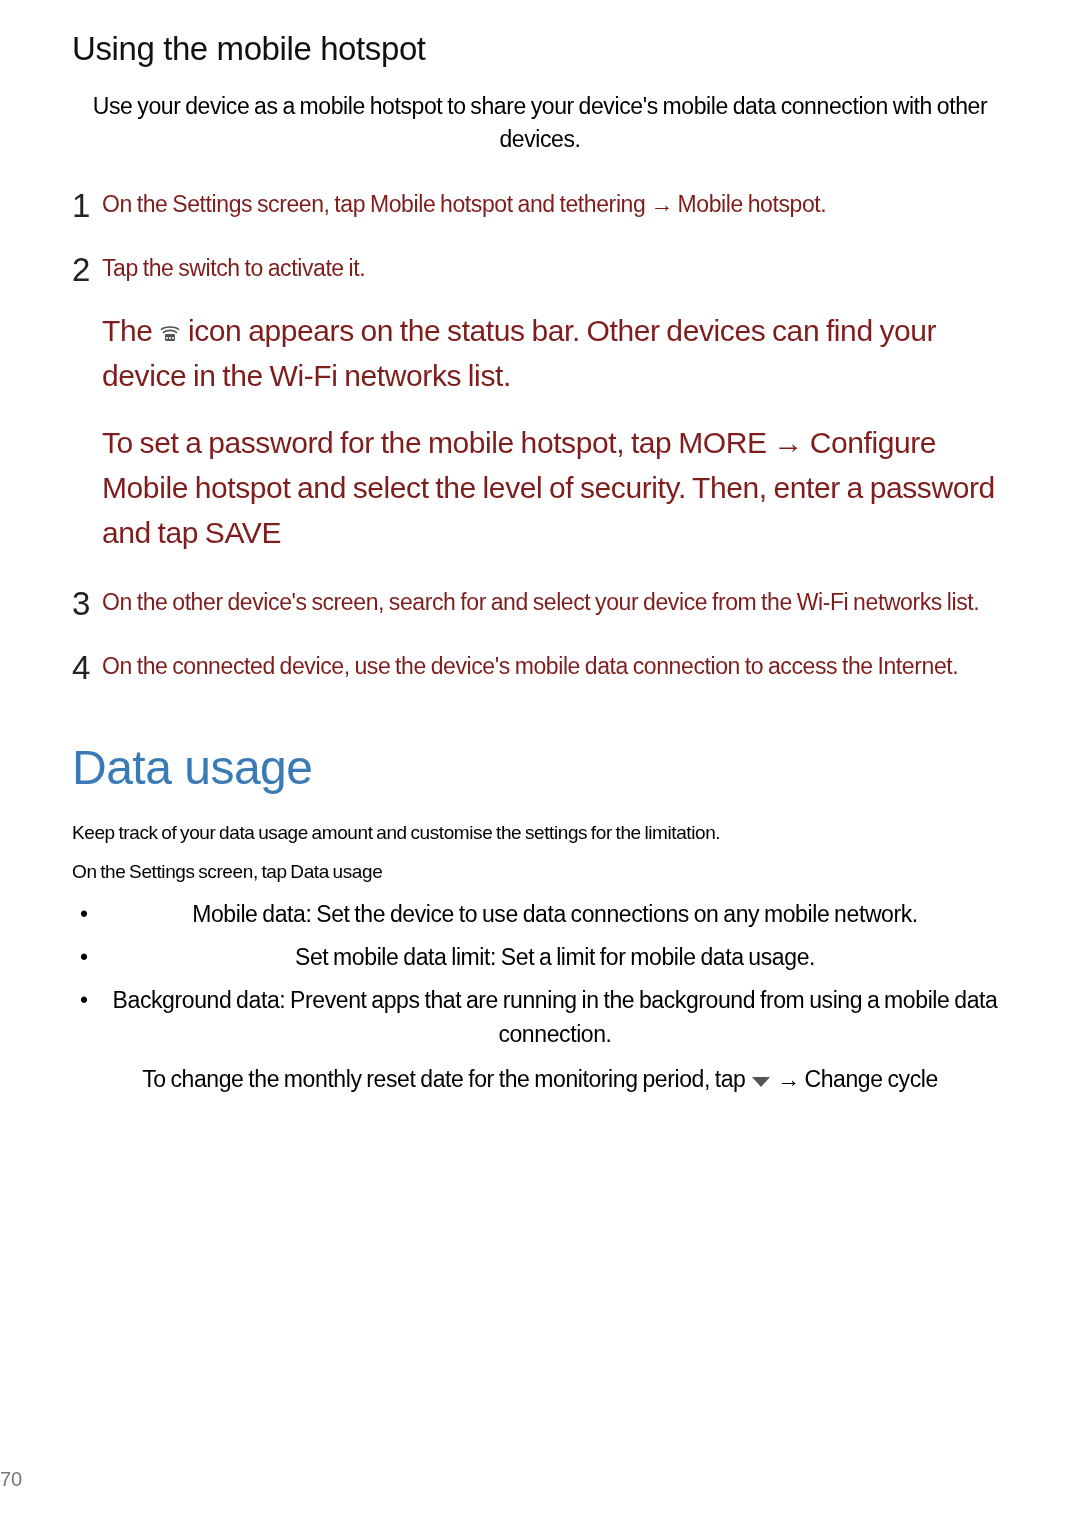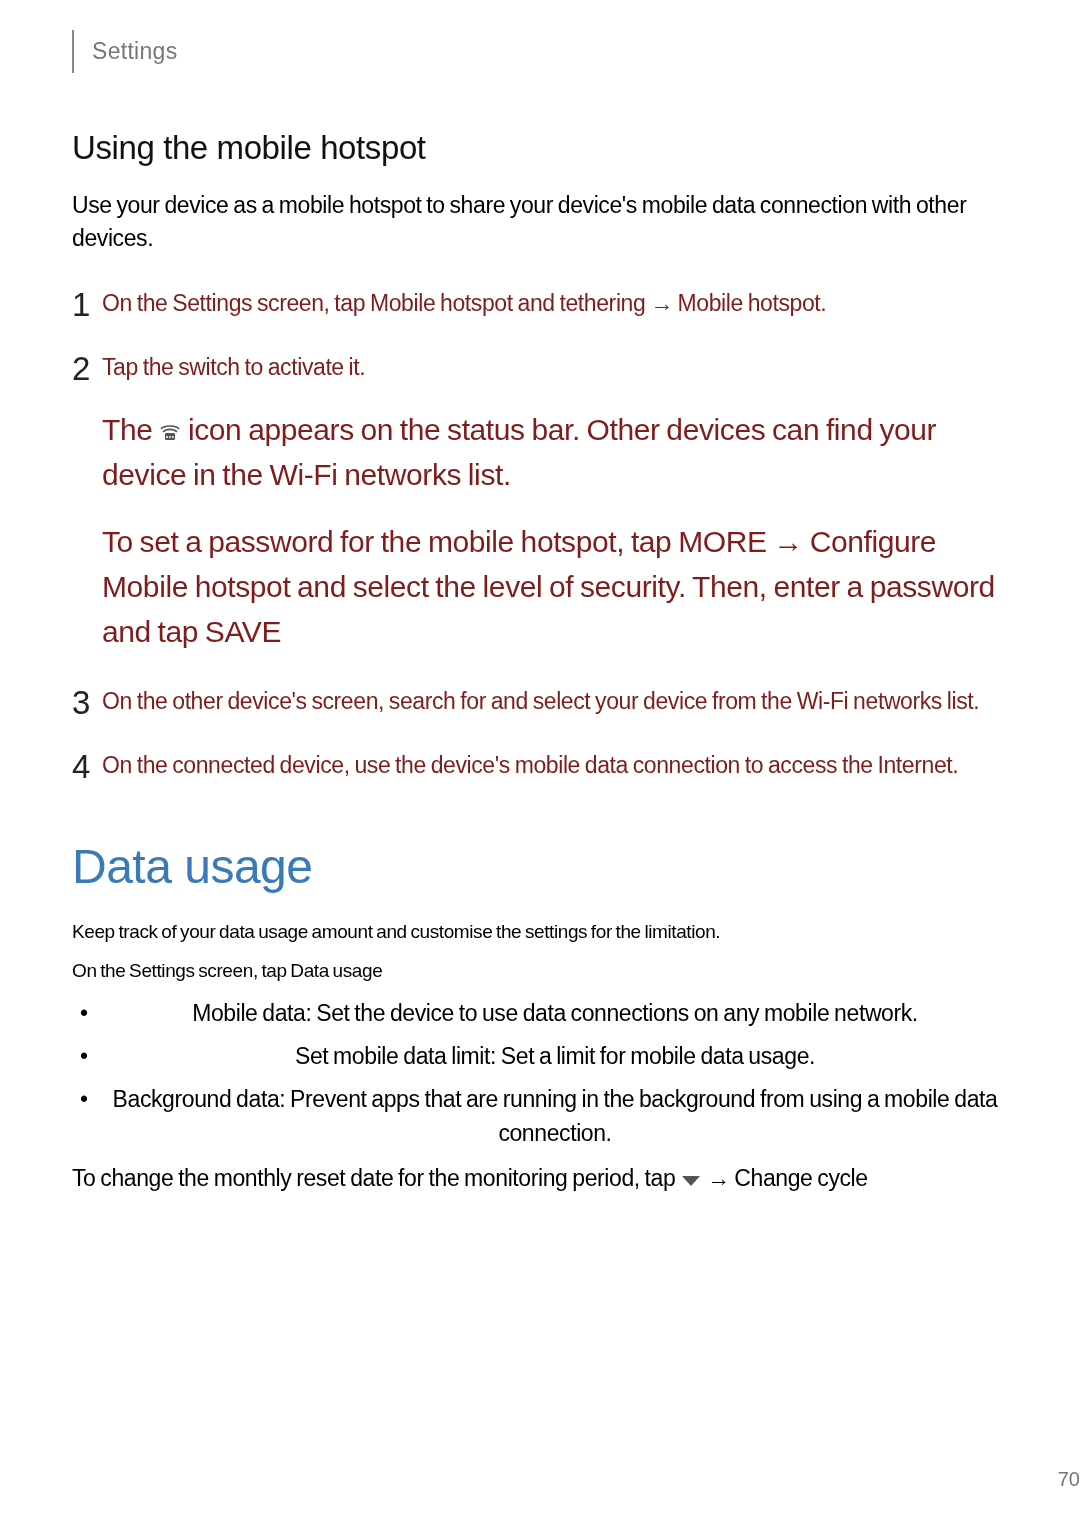--- a/index.html
+++ b/index.html
@@ -36,20 +36,21 @@
     font-weight: 400;
     letter-spacing: -0.4px;
   }
   .body-para {
     font-size: 23px;
     line-height: 1.45;
     margin: 0 0 30px 0;
     color: #000;
     letter-spacing: -0.4px;
     word-spacing: -1.2px;
+    text-align: center;
   }
   .body-para-tight {
     font-size: 19px;
     line-height: 1.45;
     margin: 0 0 12px 0;
     color: #000;
     letter-spacing: -0.4px;
     word-spacing: -1.2px;
   }
   ol.steps {
@@ -129,33 +130,30 @@
     display: inline-block;
     vertical-align: -2px;
     width: 22px;
     height: 14px;
   }
   .page-number {
     position: absolute;
     bottom: 36px;
     left: 0;
     right: 0;
-    text-align: right;
+    text-align: left;
     font-size: 20px;
     color: #777;
   }
 </style>
 </head>
 <body>
 
 <div class="page">
 
-  <div class="header-wrap">
-    <span class="header-label">Settings</span>
-  </div>
 
   <h3 class="subheading">Using the mobile hotspot</h3>
 
   <p class="body-para">Use your device as a mobile hotspot to share your device's mobile data connection with other devices.</p>
 
   <ol class="steps">
     <li>
       <span>On the Settings screen, tap </span><span class="ui-bold">Mobile hotspot and tethering</span><span> → </span><span class="ui-bold">Mobile hotspot</span><span>.</span>
     </li>
     <li>

